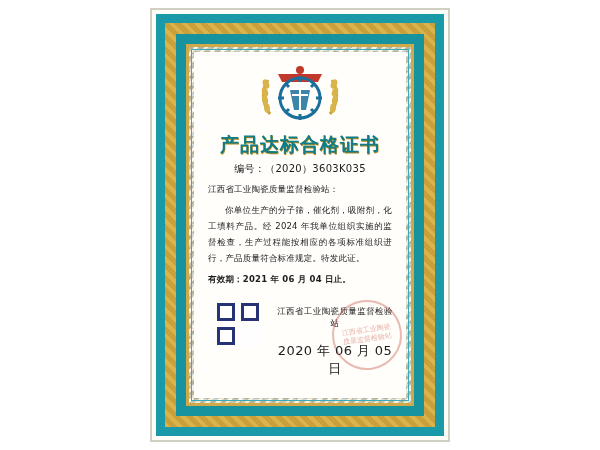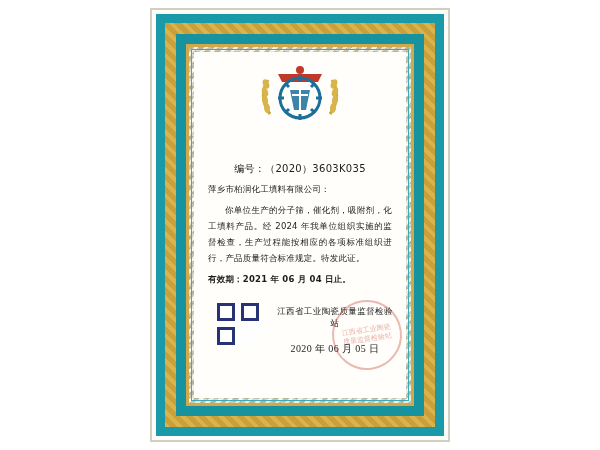--- a/index.html
+++ b/index.html
@@ -230,24 +230,23 @@
     color: #1c1c1c;
     letter-spacing: 0.4px;
   }
 
   .issue-date {
     position: absolute;
     top: 290px;
     left: 80px;
     right: 10px;
     text-align: center;
-    font-size: 10px;
+    font-size: 13px;
     color: #1c1c1c;
     letter-spacing: 0.4px;
-    font-family: Liberation Serif, serif;
   }
 
   .seal {
     position: absolute;
     left: 138px;
     top: 248px;
     width: 66px;
     height: 66px;
     border-radius: 50%;
     border: 2px solid rgba(190,60,40,0.35);
@@ -308,26 +307,27 @@
             <line x1="59" y1="19" x2="55" y2="23"></line>
             <line x1="33" y1="45" x2="29" y2="49"></line>
           </g>
 
           <path d="M34 26 L54 26 L50 46 L38 46 Z" fill="#1b6f9c" opacity="0.85"></path>
           <path d="M44 24 L44 46" stroke="#ffffff" stroke-width="2"></path>
           <path d="M36 31 L52 31" stroke="#ffffff" stroke-width="2"></path>
         </svg>
       </div>
 
+      <div class="title">产品达标合格证书</div>
 
       <div class="cert-no">
         <span>编号：</span><span>（2020）3603K035</span>
       </div>
 
-      <div class="recipient">萍乡市柏润化工填料有限公司：</div>
+      <div class="recipient">江西省工业陶瓷质量监督检验站：</div>
 
       <div class="body-text">你单位生产的分子筛，催化剂，吸附剂，化工填料产品。经 2024 年我单位组织实施的监督检查，生产过程能按相应的各项标准组织进行，产品质量符合标准规定。特发此证。</div>
 
       <div class="validity">有效期：2021 年 06 月 04 日止。</div>
 
       <div class="qr">
         <div class="qr-eye e1"></div>
         <div class="qr-eye e2"></div>
         <div class="qr-eye e3"></div>
       </div>

